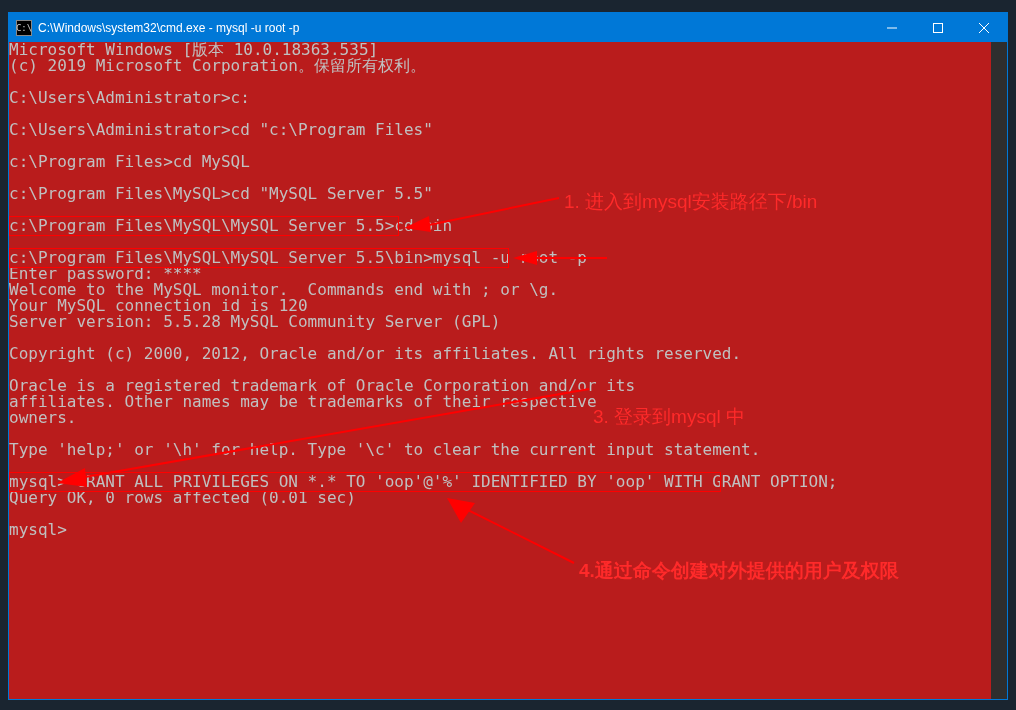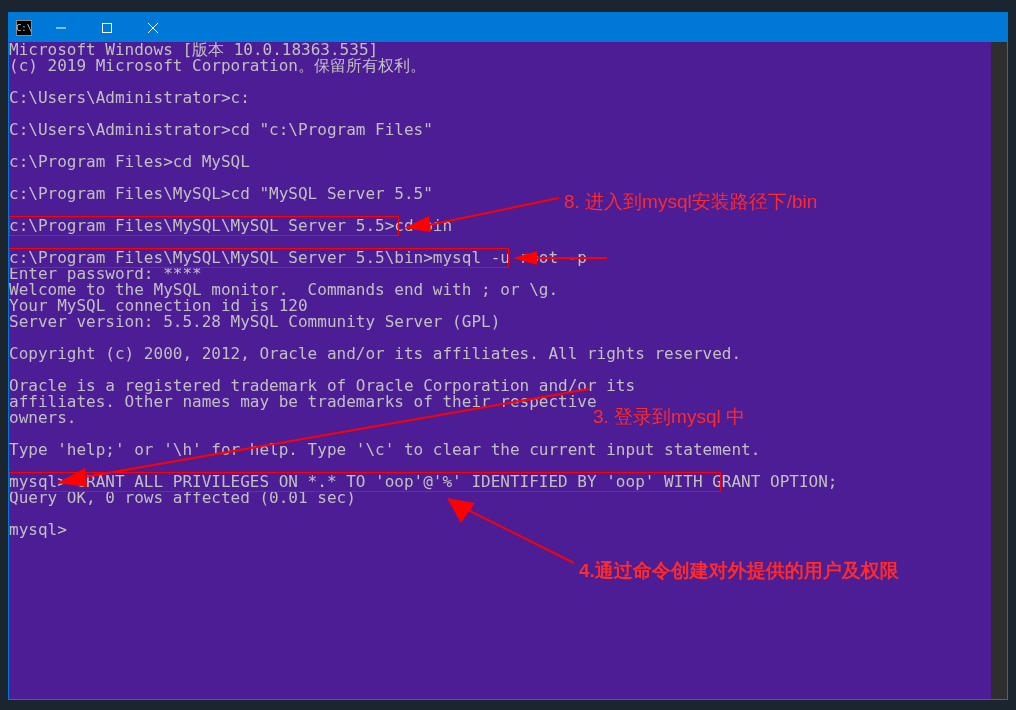--- a/index.html
+++ b/index.html
@@ -44,21 +44,21 @@
     .titlebar .ctrl {
       width: 46px;
       display: flex;
       align-items: center;
       justify-content: center;
     }
     .titlebar .ctrl svg { stroke: #fff; fill: none; }
     .term {
       position: absolute;
       left: 0; top: 29px; right: 0; bottom: 0;
-      background: #4c1d95;
+      background: #b91c1c;
       color: #c0c0c0;
       font-family: "NSimSun","SimSun","Consolas",monospace;
       font-size: 16px;
       line-height: 16px;
       white-space: pre;
       overflow: hidden;
     }
     .term-line { height: 16px; }
 
     
@@ -96,20 +96,21 @@
       background: #2e2e2e;
     }
   </style>
 </head>
 <body>
 
 <div class="window">
 
   <div class="titlebar">
     <span class="cmd-icon">C:\</span>
+    <span class="title-text">C:\Windows\system32\cmd.exe - mysql  -u root -p</span>
     <div class="ctrls">
       <div class="ctrl">
         <svg width="10" height="10">
             <line x1="0" y1="5" x2="10" y2="5" stroke-width="1"></line>
           </svg>
       </div>
       <div class="ctrl">
         <svg width="10" height="10">
             <rect x="0.5" y="0.5" width="9" height="9" stroke-width="1"></rect>
           </svg>
@@ -126,21 +127,21 @@
   <div class="term" id="term"><div class="term-line">Microsoft Windows [版本 10.0.18363.535]</div><div class="term-line">(c) 2019 Microsoft Corporation。保留所有权利。</div><div class="term-line"></div><div class="term-line">C:\Users\Administrator&gt;c:</div><div class="term-line"></div><div class="term-line">C:\Users\Administrator&gt;cd "c:\Program Files"</div><div class="term-line"></div><div class="term-line">c:\Program Files&gt;cd MySQL</div><div class="term-line"></div><div class="term-line">c:\Program Files\MySQL&gt;cd "MySQL Server 5.5"</div><div class="term-line"></div><div class="term-line">c:\Program Files\MySQL\MySQL Server 5.5&gt;cd bin</div><div class="term-line"></div><div class="term-line">c:\Program Files\MySQL\MySQL Server 5.5\bin&gt;mysql -u root -p</div><div class="term-line">Enter password: ****</div><div class="term-line">Welcome to the MySQL monitor.  Commands end with ; or \g.</div><div class="term-line">Your MySQL connection id is 120</div><div class="term-line">Server version: 5.5.28 MySQL Community Server (GPL)</div><div class="term-line"></div><div class="term-line">Copyright (c) 2000, 2012, Oracle and/or its affiliates. All rights reserved.</div><div class="term-line"></div><div class="term-line">Oracle is a registered trademark of Oracle Corporation and/or its</div><div class="term-line">affiliates. Other names may be trademarks of their respective</div><div class="term-line">owners.</div><div class="term-line"></div><div class="term-line">Type 'help;' or '\h' for help. Type '\c' to clear the current input statement.</div><div class="term-line"></div><div class="term-line">mysql&gt; GRANT ALL PRIVILEGES ON *.* TO 'oop'@'%' IDENTIFIED BY 'oop' WITH GRANT OPTION;</div><div class="term-line">Query OK, 0 rows affected (0.01 sec)</div><div class="term-line"></div><div class="term-line">mysql&gt;</div></div>
 
   <div class="scrollbar">
     <div class="thumb"></div>
   </div>
 
   <div class="rect" style="left:0px; top:203px; width:390px; height:20px;"></div>
   <div class="rect" style="left:0px; top:235px; width:500px; height:20px;"></div>
   <div class="rect" style="left:0px; top:459px; width:712px; height:20px;"></div>
 
-  <div class="annot" style="left:555px; top:176px;">8. 进入到mysql安装路径下/bin</div>
+  <div class="annot" style="left:555px; top:176px;">1. 进入到mysql安装路径下/bin</div>
   <div class="annot" style="left:584px; top:363px;margin-top:28px;">3. 登录到mysql 中</div>
   <div class="annot" style="left:570px; top:545px;font-weight:bold;">4.通过命令创建对外提供的用户及权限</div>
 
   <svg class="arrow" style="left:390px; top:175px; width:170px; height:45px;">
     <line x1="160" y1="10" x2="25" y2="38"></line>
     <polygon class="arrow-head" points="5,40 30,28 32,44"></polygon>
   </svg>
   <svg class="arrow" style="left:500px; top:236px; width:100px; height:20px;">
     <line x1="98" y1="9" x2="25" y2="9"></line>
     <polygon class="arrow-head" points="4,9 28,2 28,16"></polygon>

